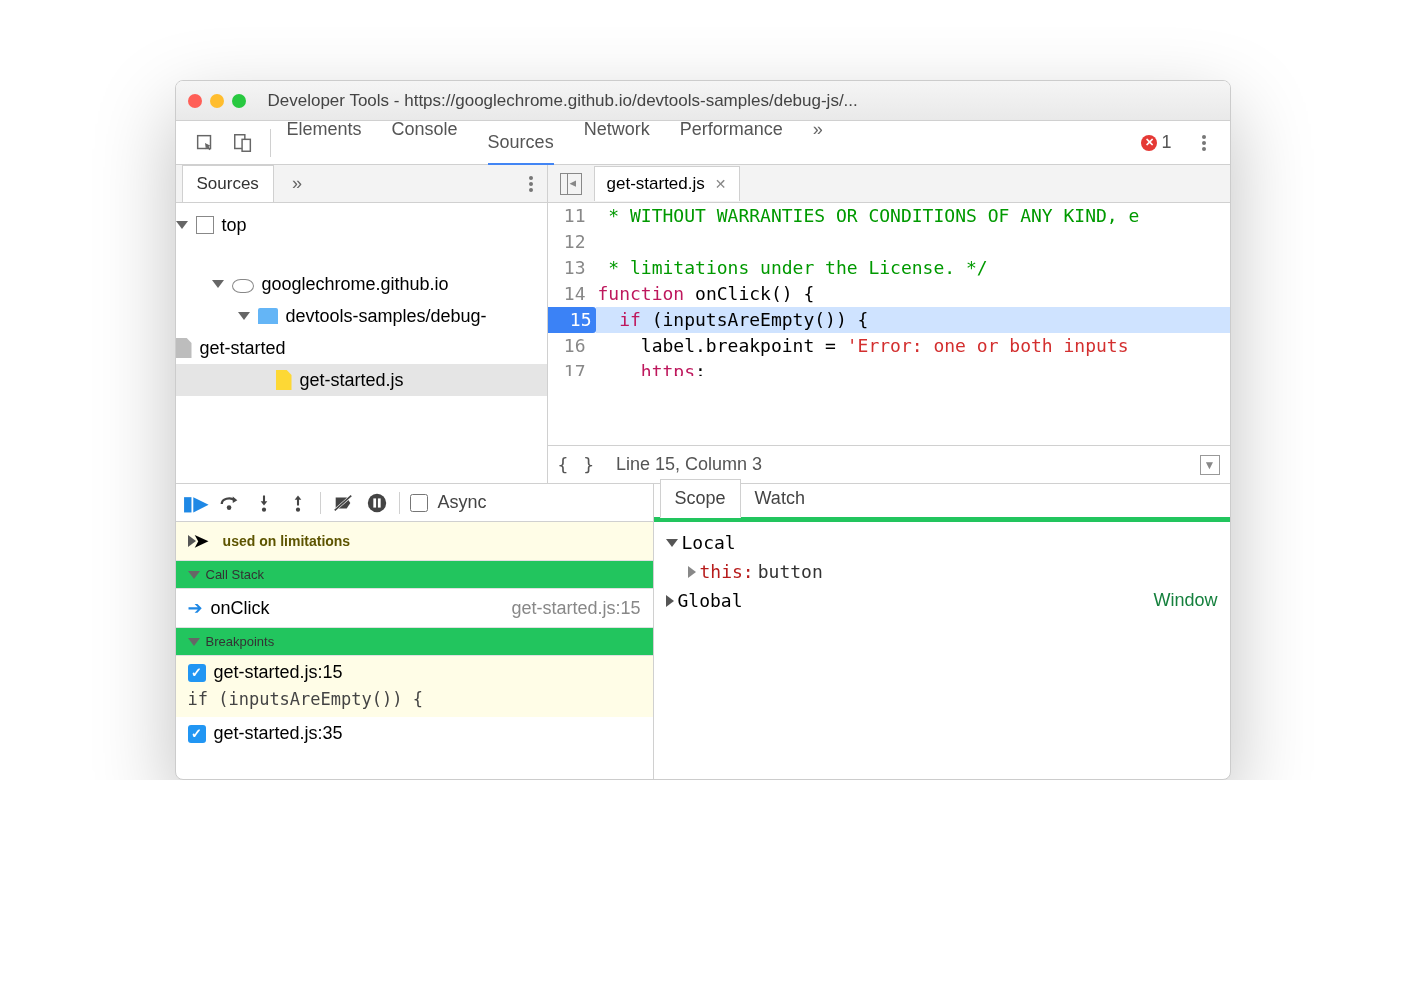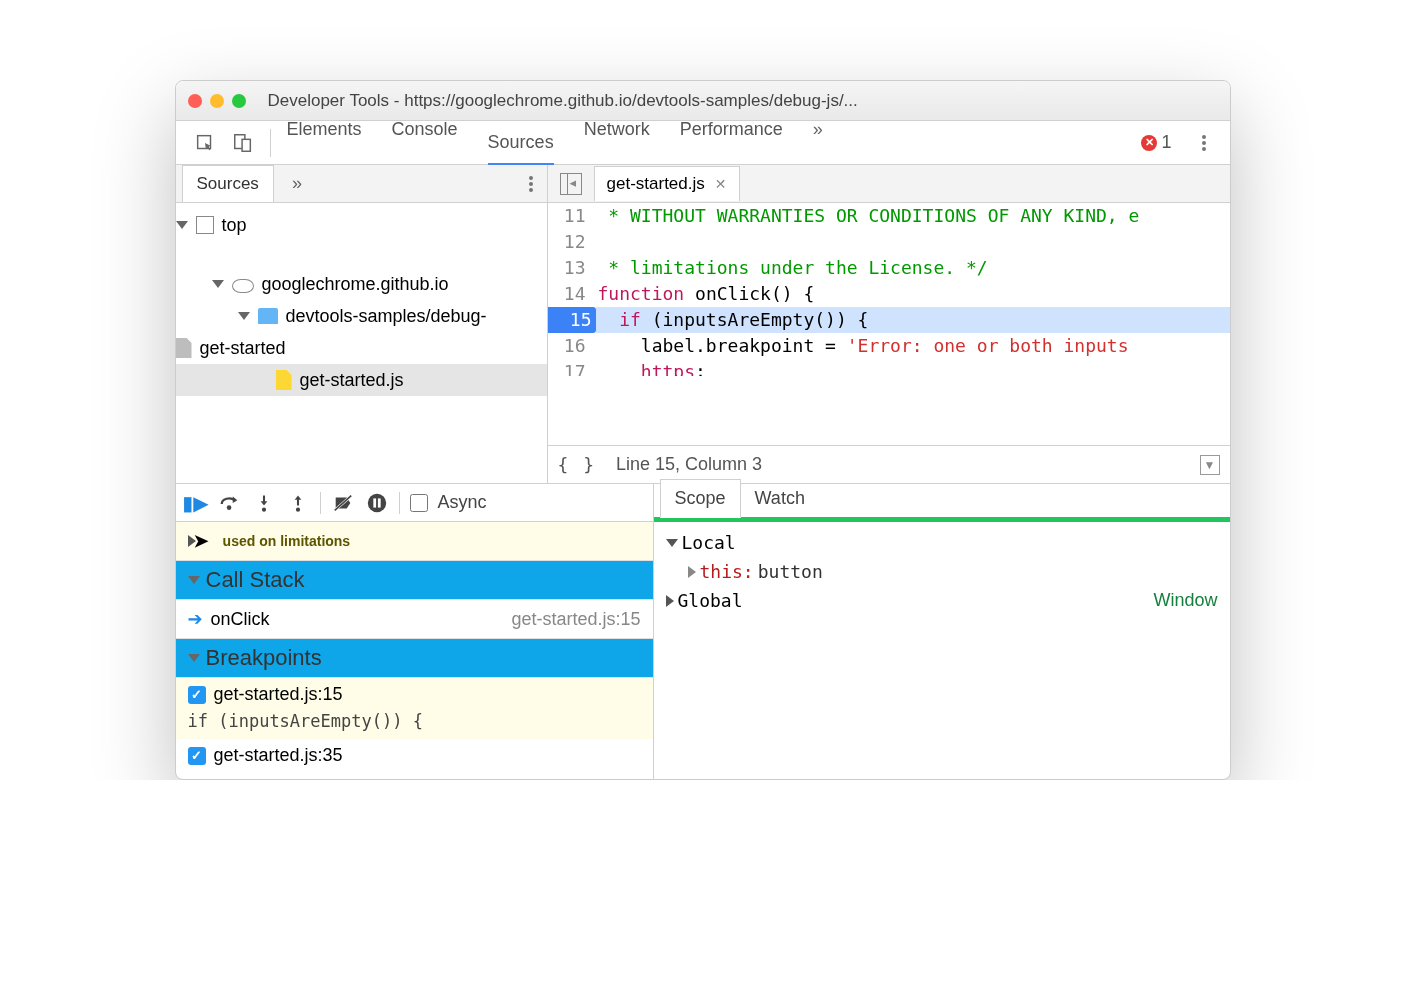--- a/index.html
+++ b/index.html
@@ -105,21 +105,21 @@
   .statusbar { height:38px; display:flex; align-items:center; border-top:1px solid #d0d0d0; padding:0 10px; font-size:18px; color:#555; gap:20px; }
   .braces { font-family: Menlo, monospace; letter-spacing:2px; }
   .dbl-down { margin-left:auto; width:20px; height:20px; border:1px solid #999; display:flex; align-items:center; justify-content:center; font-size:12px; color:#888; }
 
   .lower { display:flex; border-top:1px solid #d0d0d0; height:296px;}
   .lower-left { width:478px; border-right:1px solid #d0d0d0; display:flex; flex-direction:column; }
   .dbg-toolbar { height:38px; display:flex; align-items:center; padding:0 8px; gap:10px; border-bottom:1px solid #d0d0d0; font-size:18px; color:#444;}
   .dbg-icon { width:24px; height:24px; display:flex; align-items:center; justify-content:center; }
   .paused-bar { background:#fffde7; padding:8px 12px; display:flex; align-items:center; gap:6px; font-weight:600; color:#5d5400; position:relative; }
   .cursor-arrow { font-size: 18px; color:#000; position:relative; left:-8px;}
-  .section-hdr { background:#0ea5e9; padding:6px 12px; display:flex; align-items:center; gap:6px; font-size:22px; color:#333; border-top:1px solid #e0e0e0; border-bottom:1px solid #e0e0e0;}
+  .section-hdr { background:#22c55e; padding:6px 12px; display:flex; align-items:center; gap:6px; font-size:13px; color:#333; border-top:1px solid #e0e0e0; border-bottom:1px solid #e0e0e0;}
   .callstack-row { padding:8px 12px; display:flex; align-items:center; gap:8px; font-size:18px; }
   .arrow-blue { color:#1e88e5; }
   .callstack-file { margin-left:auto; color:#888; }
   .bp-row { padding:6px 12px 6px 12px; display:flex; align-items:center; gap:8px; font-size:18px; }
   .bp-row.hl { background:#fffde7; }
   .chk { width:18px; height:18px; border-radius:3px; background:#2196f3; display:flex; align-items:center; justify-content:center; color:#fff; font-size:13px; font-weight:bold; }
   .bp-code { font-family:Menlo,monospace; font-size:17px; color:#444; padding-left:12px; padding-bottom:8px;}
 
   .lower-right { flex:1; display:flex; flex-direction:column; }
   .scope-tabs { height:38px; display:flex; align-items:flex-end; border-bottom:5px solid #22c55e; padding-left:6px; gap:0; }

